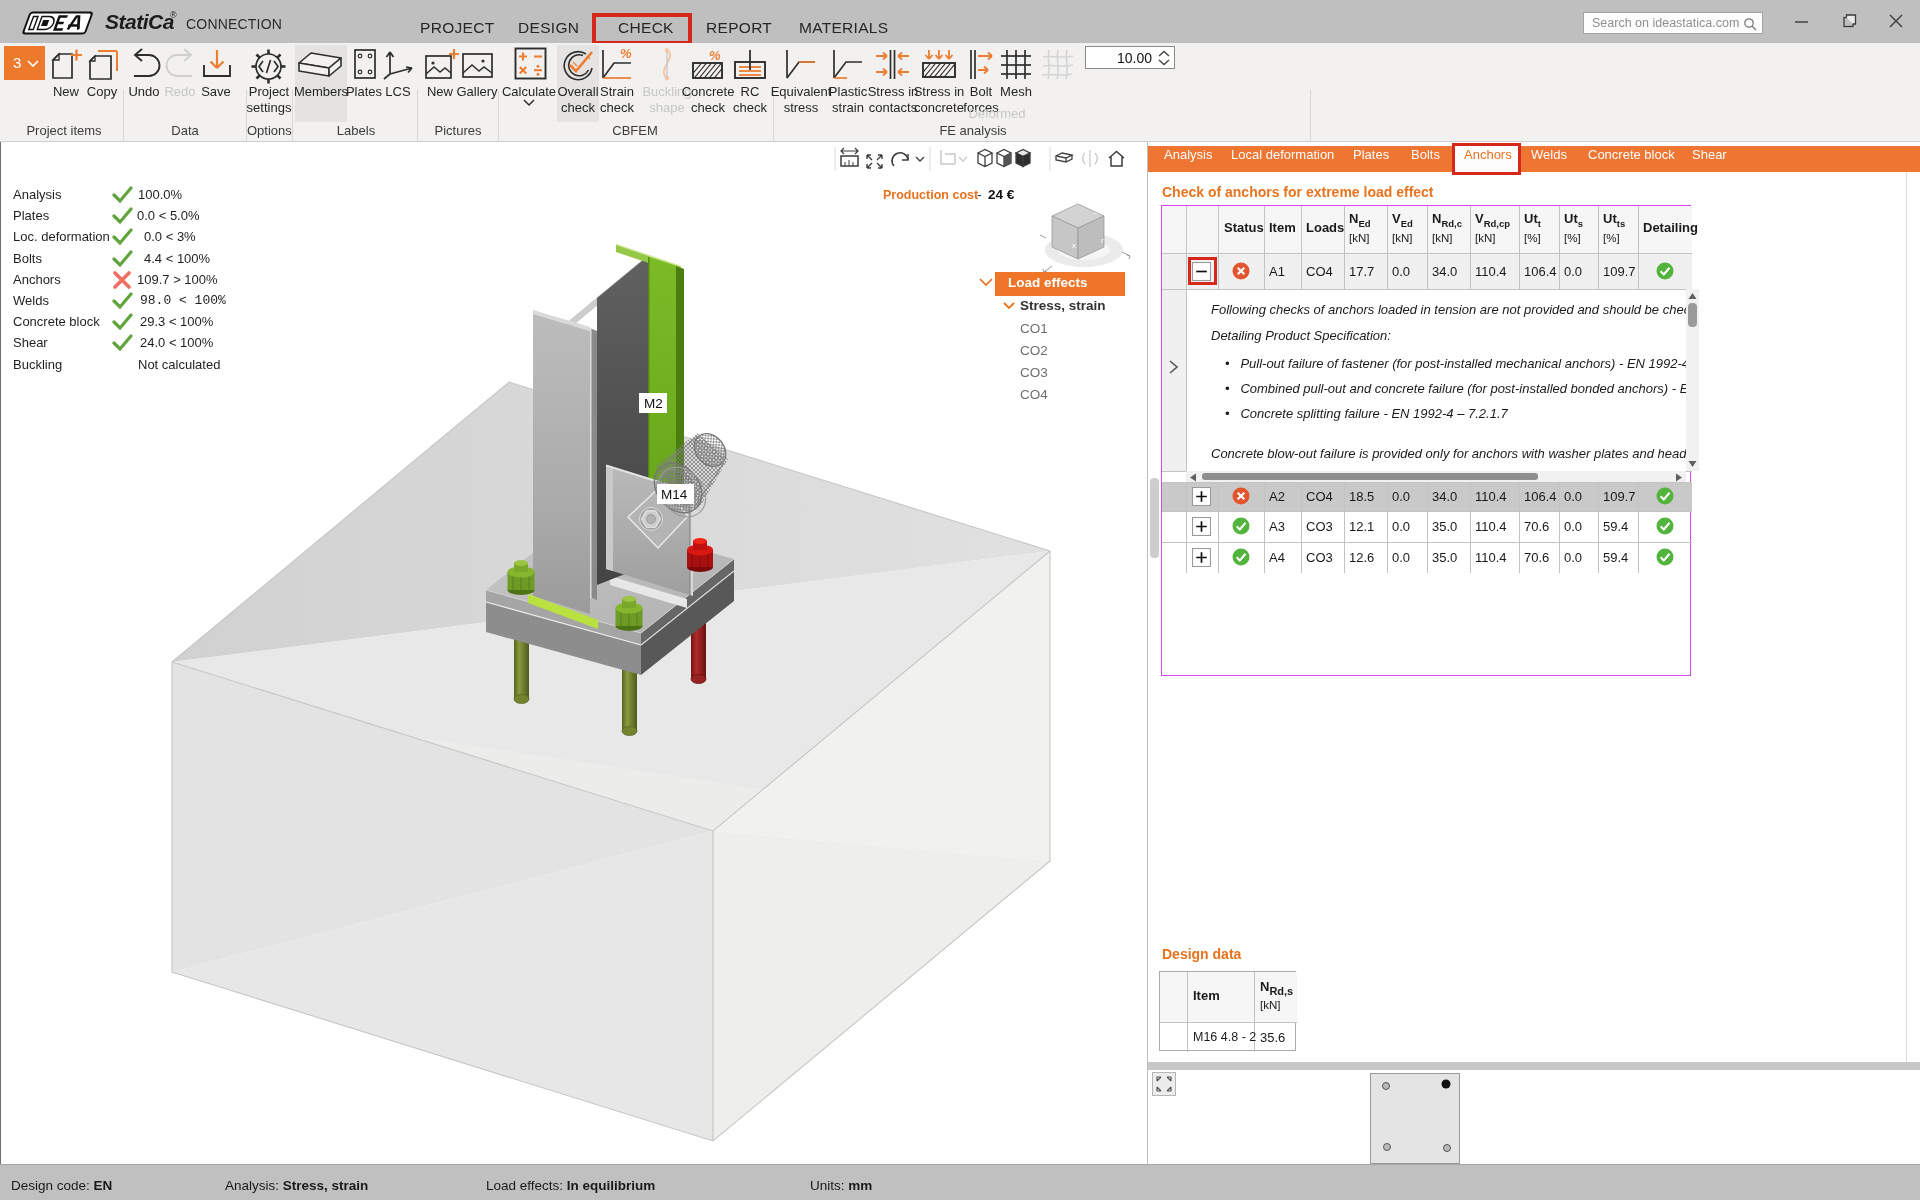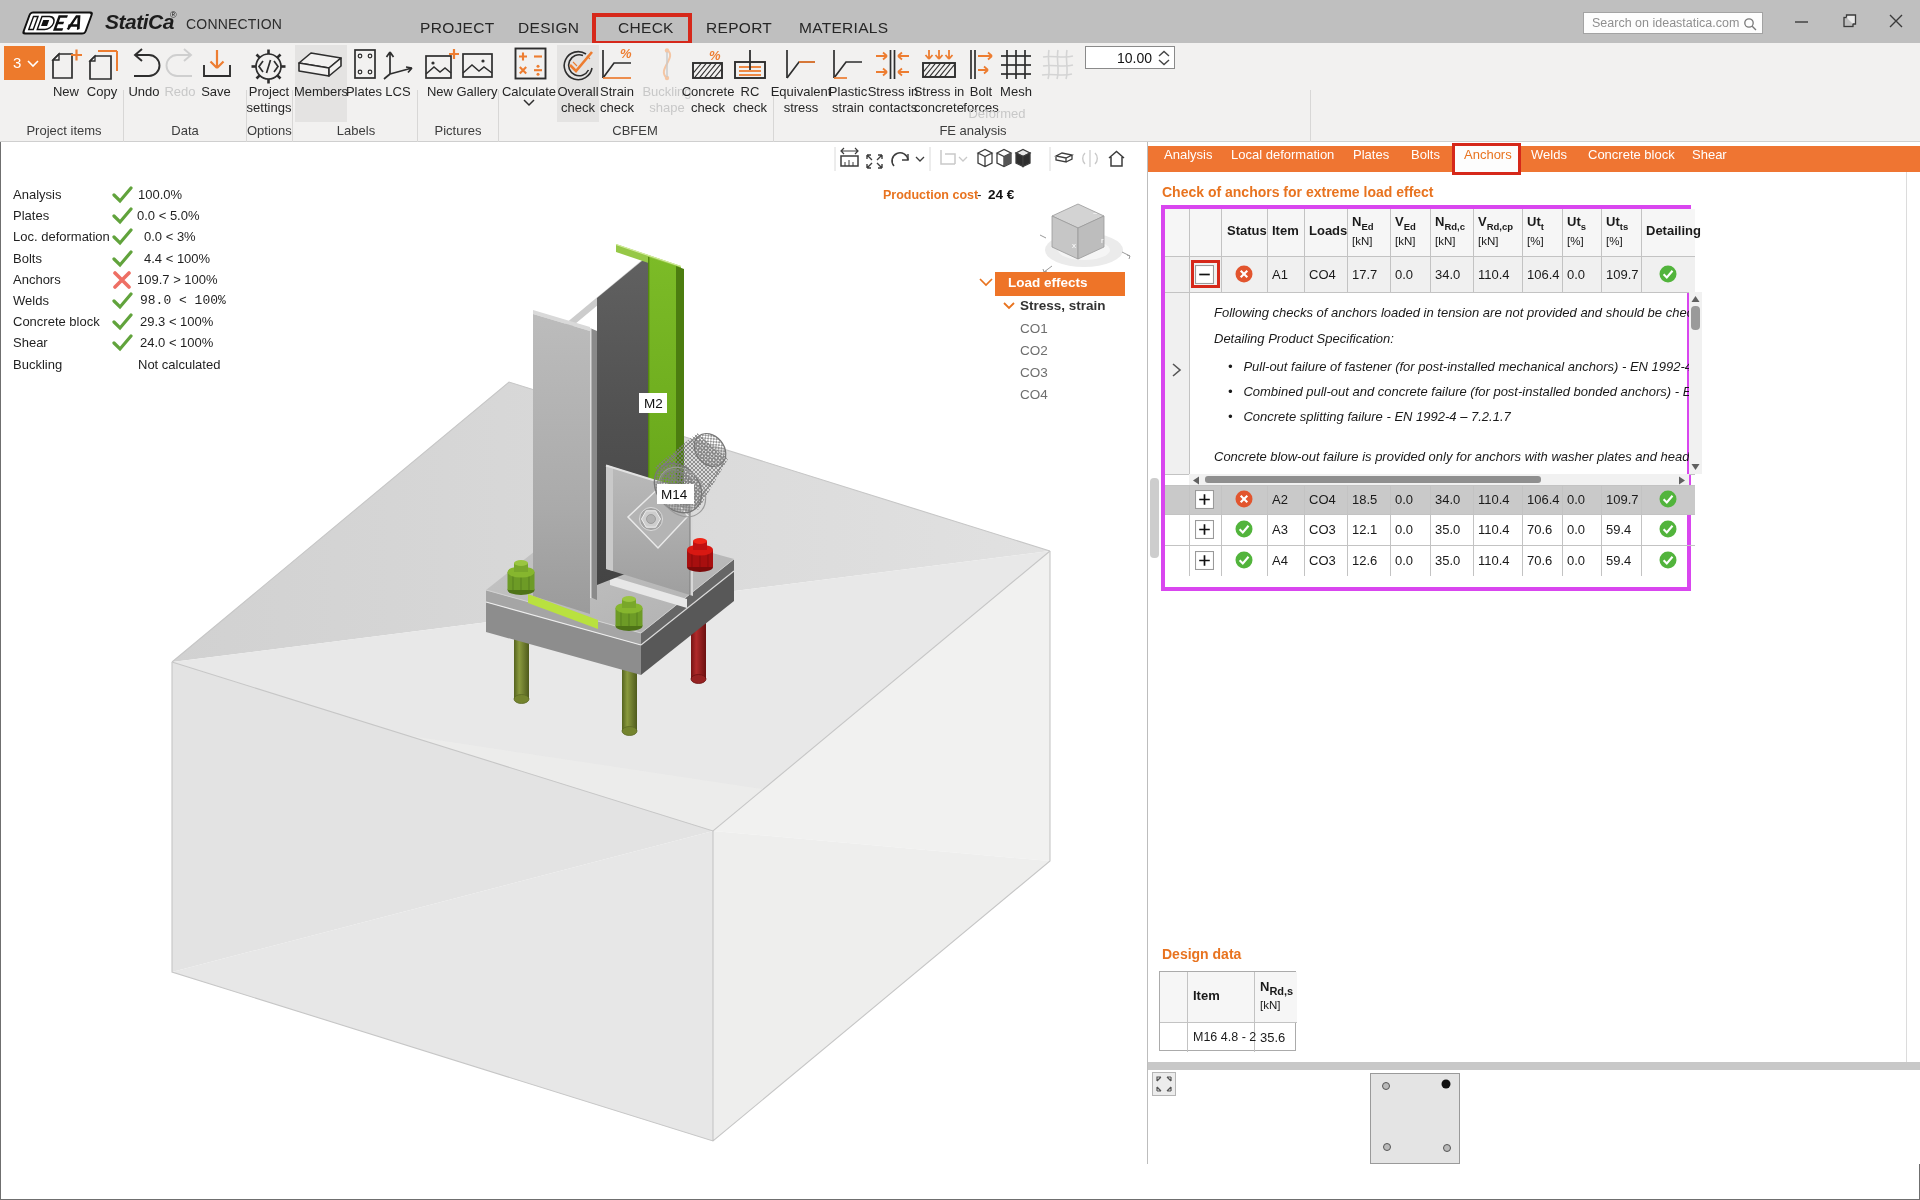--- a/index.html
+++ b/index.html
@@ -601,21 +601,21 @@
     <span class="tab" style="left:83px;">Local deformation</span>
     <span class="tab" style="left:205px;">Plates</span>
     <span class="tab" style="left:263px;">Bolts</span>
     <span class="tab" style="left:383px;">Welds</span>
     <span class="tab" style="left:440px;">Concrete block</span>
     <span class="tab" style="left:544px;">Shear</span>
     <div class="abs" style="left:307px;top:4px;width:63px;height:26px;background:#fdfdfd;"></div>
     <span class="tab" style="left:316px;color:#e8731f;">Anchors</span>
     <div class="abs" style="left:304px;top:1px;width:69px;height:32px;border:3px solid #d6281a;"></div>
     <div class="abs orangehead" style="left:14px;top:42px;">Check of anchors for extreme load effect</div>
-    <div class="abs" style="left:13px;top:63px;width:530px;height:386px;border:4px solid #d946ef;font-size:13px;color:#1a1a1a;">
+    <div class="abs" style="left:13px;top:63px;width:530px;height:471px;border:1px solid #d946ef;font-size:13px;color:#1a1a1a;">
     <div class="abs" style="left:0;top:0;width:530px;height:47px;background:#f6f6f6;"></div>
     <div class="abs" style="left:0;top:47px;width:530px;height:36px;background:#f0f0f0;"></div>
     <div class="abs" style="left:0;top:83px;width:24px;height:182px;background:#f0f0f0;"></div>
     <div class="abs" style="left:0;top:276px;width:530px;height:29px;background:#c9c9c9;"></div>
     <div class="abs" style="left:0;top:47px;width:530px;height:1px;background:#c3c3c3;"></div>
     <div class="abs" style="left:0;top:83px;width:530px;height:1px;background:#c3c3c3;"></div>
     <div class="abs" style="left:0;top:265px;width:530px;height:1px;background:#c3c3c3;"></div>
     <div class="abs" style="left:0;top:276px;width:530px;height:1px;background:#c3c3c3;"></div>
     <div class="abs" style="left:0;top:305px;width:530px;height:1px;background:#c3c3c3;"></div>
     <div class="abs" style="left:0;top:336px;width:530px;height:1px;background:#c3c3c3;"></div>
@@ -791,13 +791,19 @@
           </g>
         </svg></div>
     <div class="abs" style="left:222px;top:931px;width:90px;height:91px;background:#e4e4e4;border:1px solid #9a9a9a;"><svg width="90" height="91" viewBox="0 0 90 91">
           <circle cx="15" cy="12" r="3.5" fill="#b9b9b9" stroke="#555" stroke-width="1"></circle>
           <circle cx="75" cy="10" r="4.5" fill="#111"></circle>
           <circle cx="16" cy="73" r="3.5" fill="#b9b9b9" stroke="#555" stroke-width="1"></circle>
           <circle cx="76" cy="74" r="3.5" fill="#b9b9b9" stroke="#555" stroke-width="1"></circle>
         </svg></div>
     <div class="abs" style="left:758px;top:30px;width:1px;height:890px;background:#dcdcdc;"></div>
   </div>
+  <div id="statusbar">
+    <span style="position:absolute;left:11px;top:13px;">Design code: <b>EN</b></span>
+    <span style="position:absolute;left:225px;top:13px;">Analysis: <b>Stress, strain</b></span>
+    <span style="position:absolute;left:486px;top:13px;">Load effects: <b>In equilibrium</b></span>
+    <span style="position:absolute;left:810px;top:13px;">Units: <b>mm</b></span>
+  </div>
 </div>
 
 </body></html>

